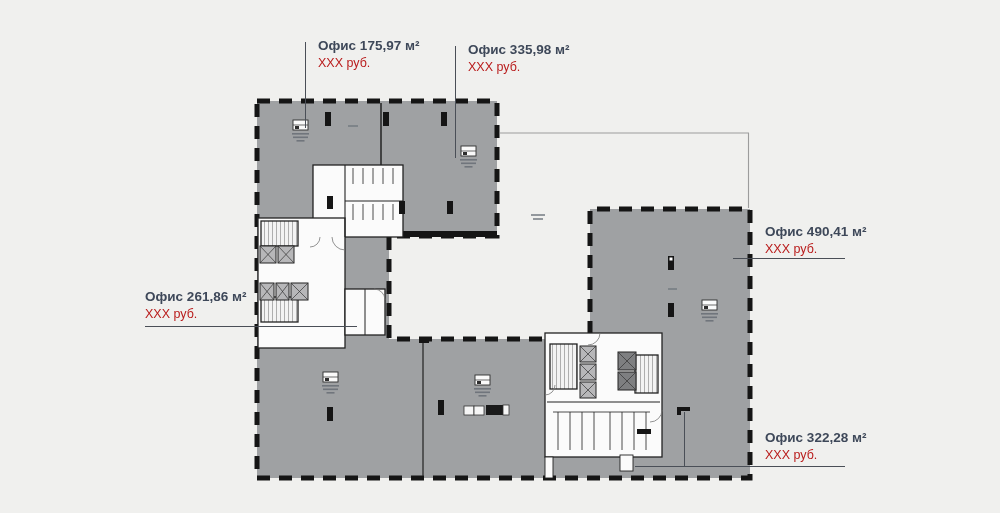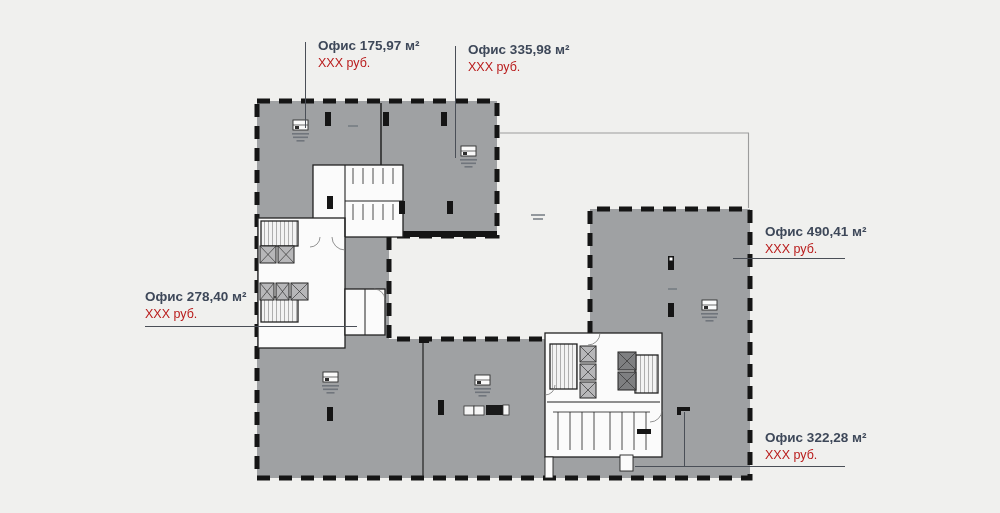--- a/index.html
+++ b/index.html
@@ -243,21 +243,21 @@
 
   <div class="office-label" id="lab-175">
     <div class="t">Офис 175,97 м²</div>
     <div class="p">XXX руб.</div>
   </div>
   <div class="office-label" id="lab-243">
     <div class="t">Офис 335,98 м²</div>
     <div class="p">XXX руб.</div>
   </div>
   <div class="office-label" id="lab-484">
-    <div class="t">Офис 278,40 м²</div>
+    <div class="t">Офис 261,86 м²</div>
     <div class="p">XXX руб.</div>
   </div>
   <div class="office-label" id="lab-490">
     <div class="t">Офис 490,41 м²</div>
     <div class="p">XXX руб.</div>
   </div>
   <div class="office-label" id="lab-398">
     <div class="t">Офис 322,28 м²</div>
     <div class="p">XXX руб.</div>
   </div>

